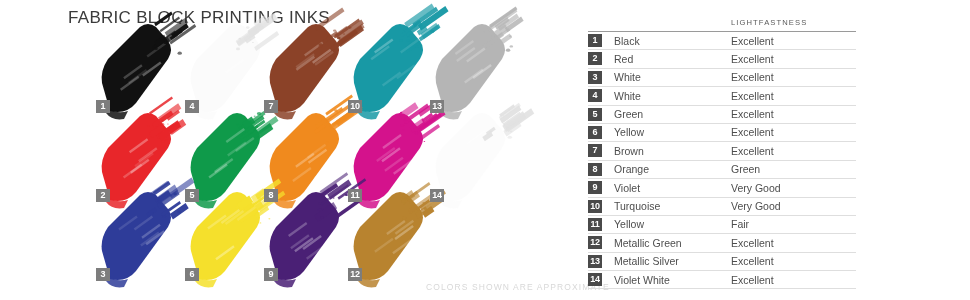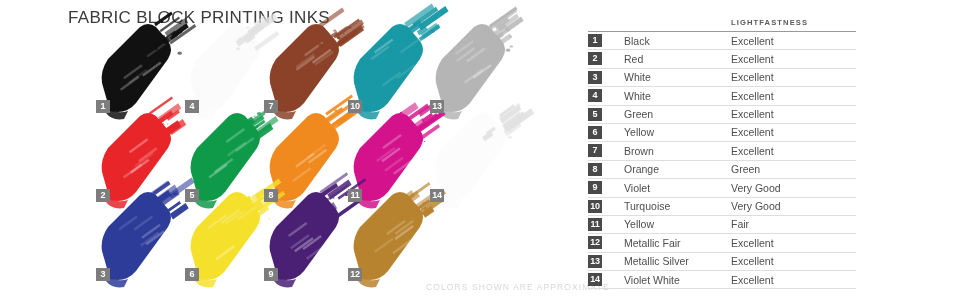--- a/index.html
+++ b/index.html
@@ -30,36 +30,36 @@
     position:absolute;left:418px;top:282px;
     font-size:8.5px;letter-spacing:1.1px;color:#d8d8d8;
     white-space:nowrap;
     margin-left:8px;
   }
 
   
   #ink-table{position:absolute;left:588px;top:18px;width:268px;}
   #lightfastness-header{
     position:absolute;left:143px;top:0;
-    font-size:7.6px;letter-spacing:1.1px;color:#5a5a5a;white-space:nowrap;font-weight:bold;
+    font-size:7.6px;letter-spacing:1.1px;color:#5a5a5a;white-space:nowrap;
   }
   #table-rows{position:absolute;left:0;top:13px;width:268px;}
   .trow{
     position:relative;height:17.4px;
     border-bottom:1px solid #dedede;
   }
   .trow:first-child{border-top:1px solid #9a9a9a;}
   .tbadge{
     position:absolute;left:0;top:2px;
     width:14px;height:13px;background:#4a4a4a;
     color:#ffffff;font-size:9px;font-weight:700;
     line-height:13px;text-align:center;letter-spacing:-.2px;
   }
   .tname{
-    position:absolute;left:36px;top:2.5px;
+    position:absolute;left:26px;top:2.5px;
     font-size:10.5px;color:#4e4e4e;white-space:nowrap;
   }
   .tfast{
     position:absolute;left:143px;top:2.5px;
     font-size:10.5px;color:#4e4e4e;white-space:nowrap;text-align:right;
   }
 </style>
 </head>
 <body>
 
@@ -529,21 +529,21 @@
         <div class="tname">Turquoise</div>
         <div class="tfast">Very Good</div>
       </div>
       <div class="trow">
         <div class="tbadge">11</div>
         <div class="tname">Yellow</div>
         <div class="tfast">Fair</div>
       </div>
       <div class="trow">
         <div class="tbadge">12</div>
-        <div class="tname">Metallic Fair</div>
+        <div class="tname">Metallic Green</div>
         <div class="tfast">Excellent</div>
       </div>
       <div class="trow">
         <div class="tbadge">13</div>
         <div class="tname">Metallic Silver</div>
         <div class="tfast">Excellent</div>
       </div>
       <div class="trow">
         <div class="tbadge">14</div>
         <div class="tname">Violet White</div>

